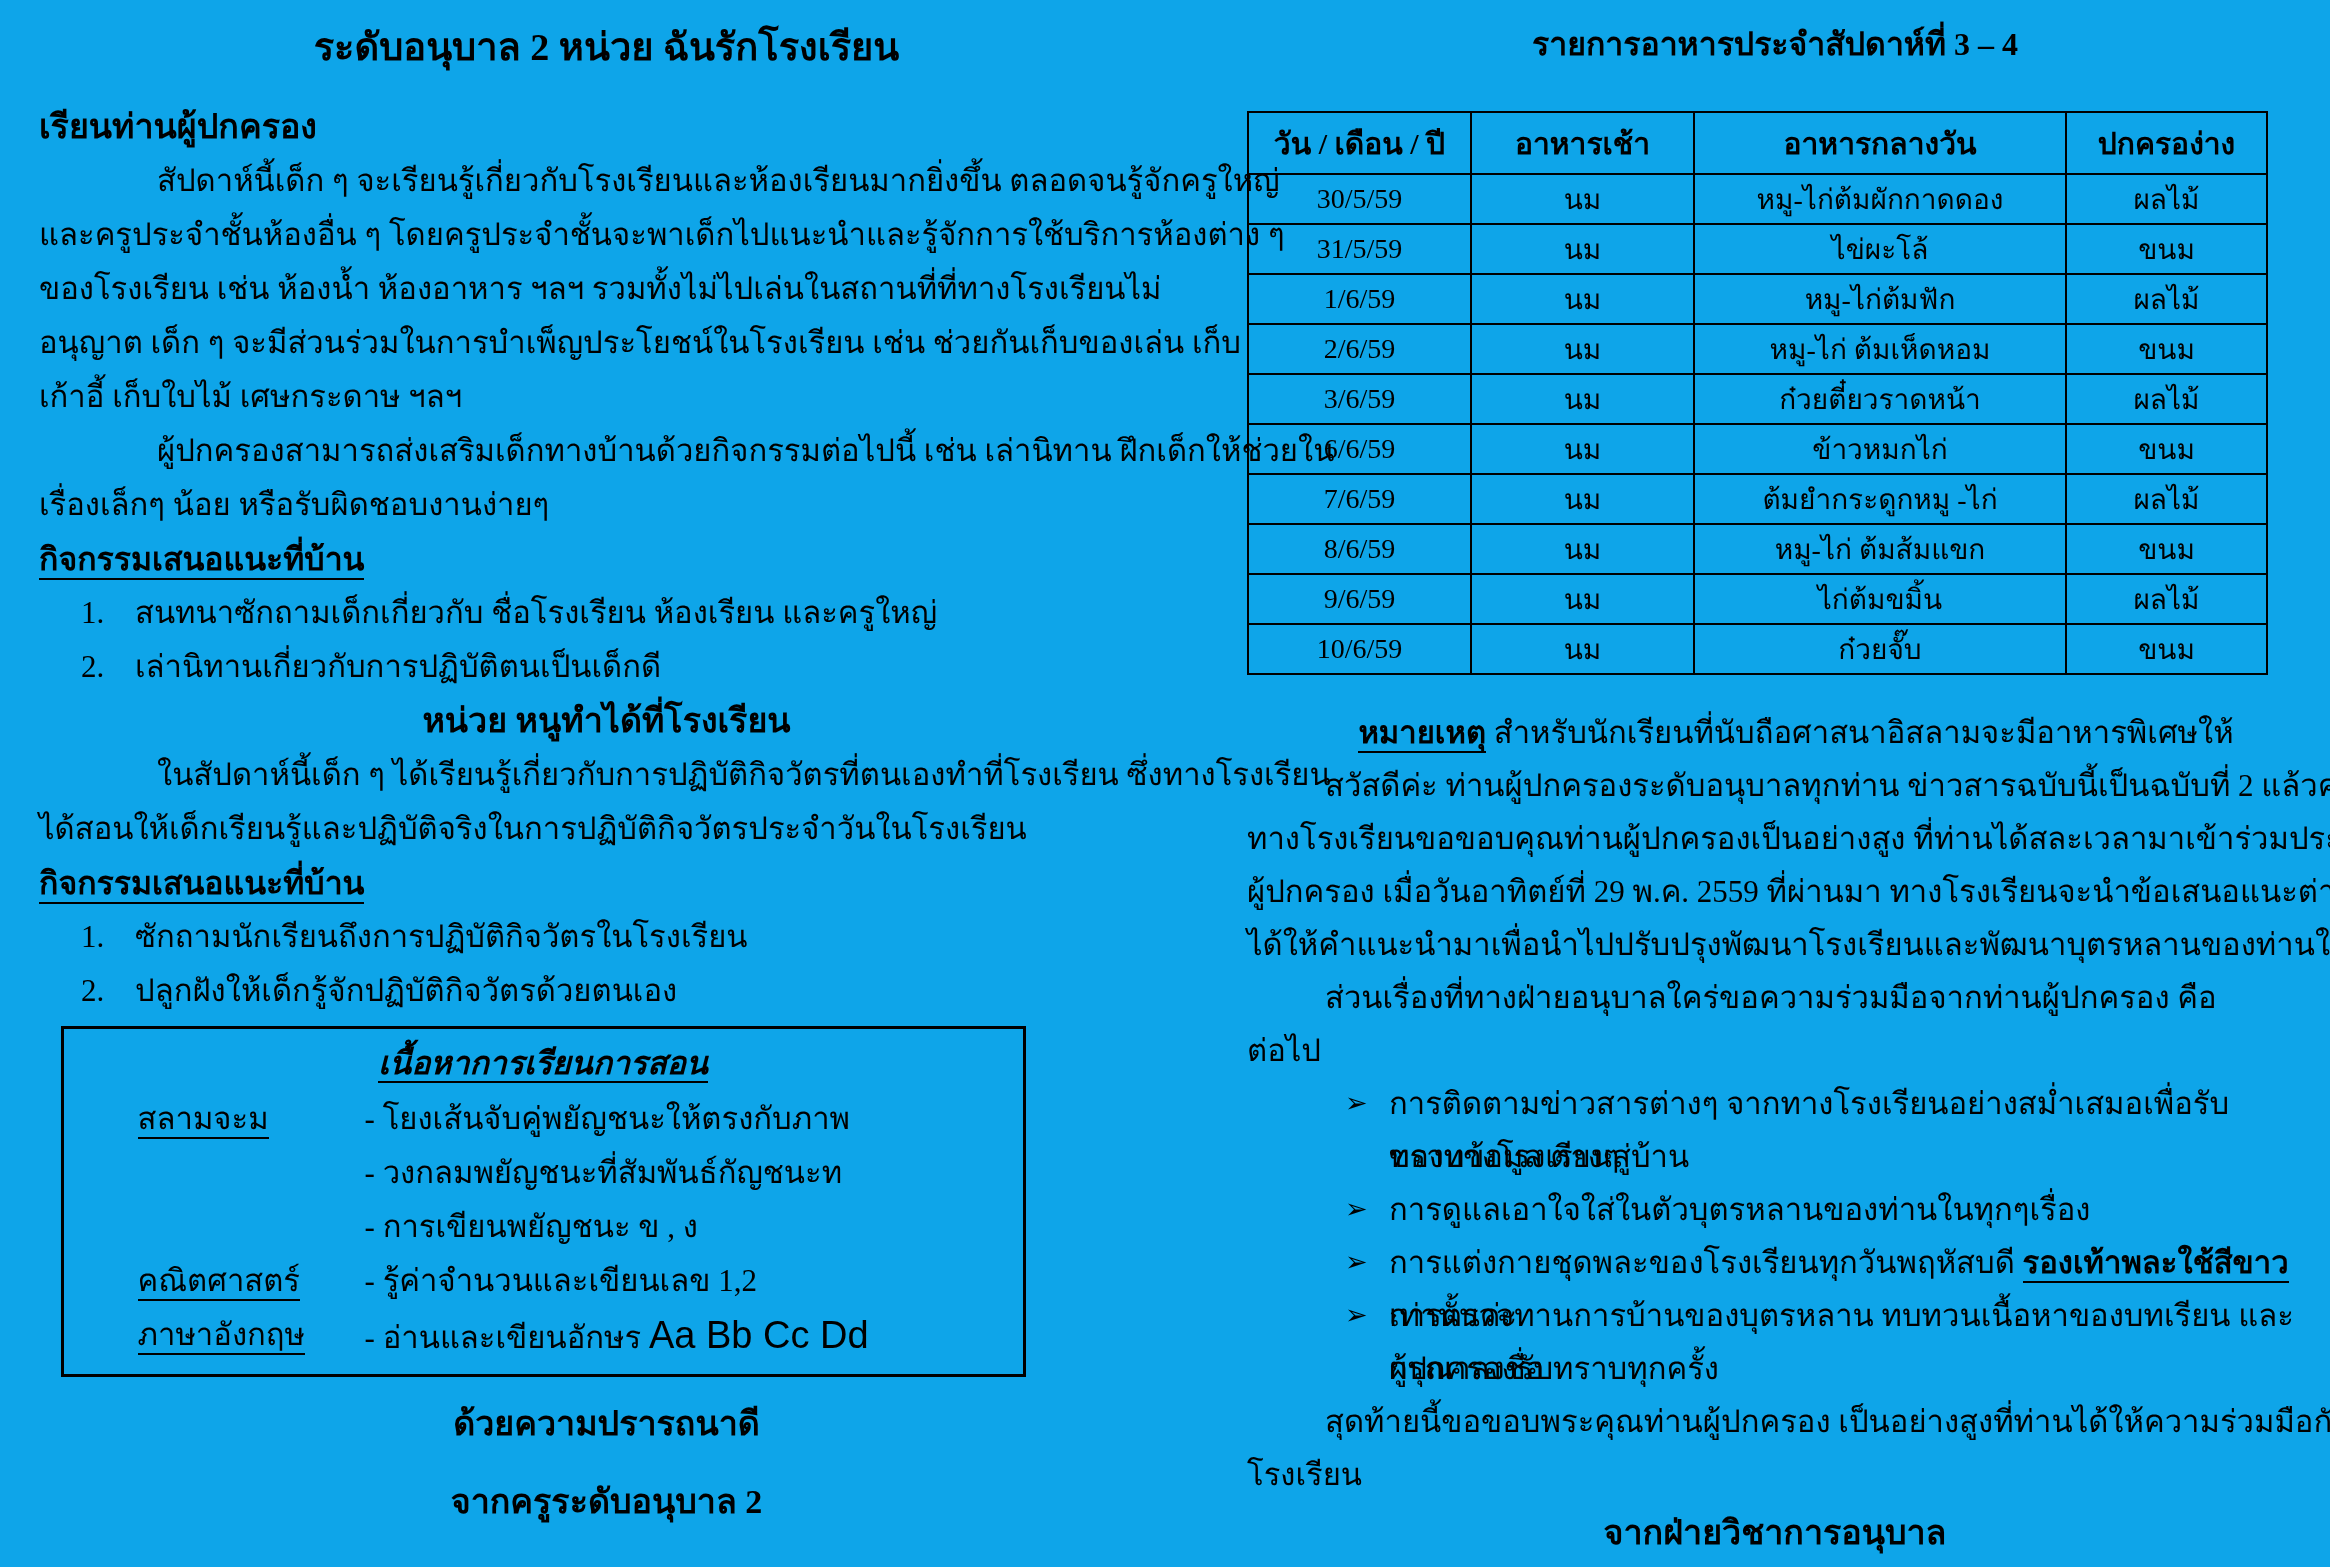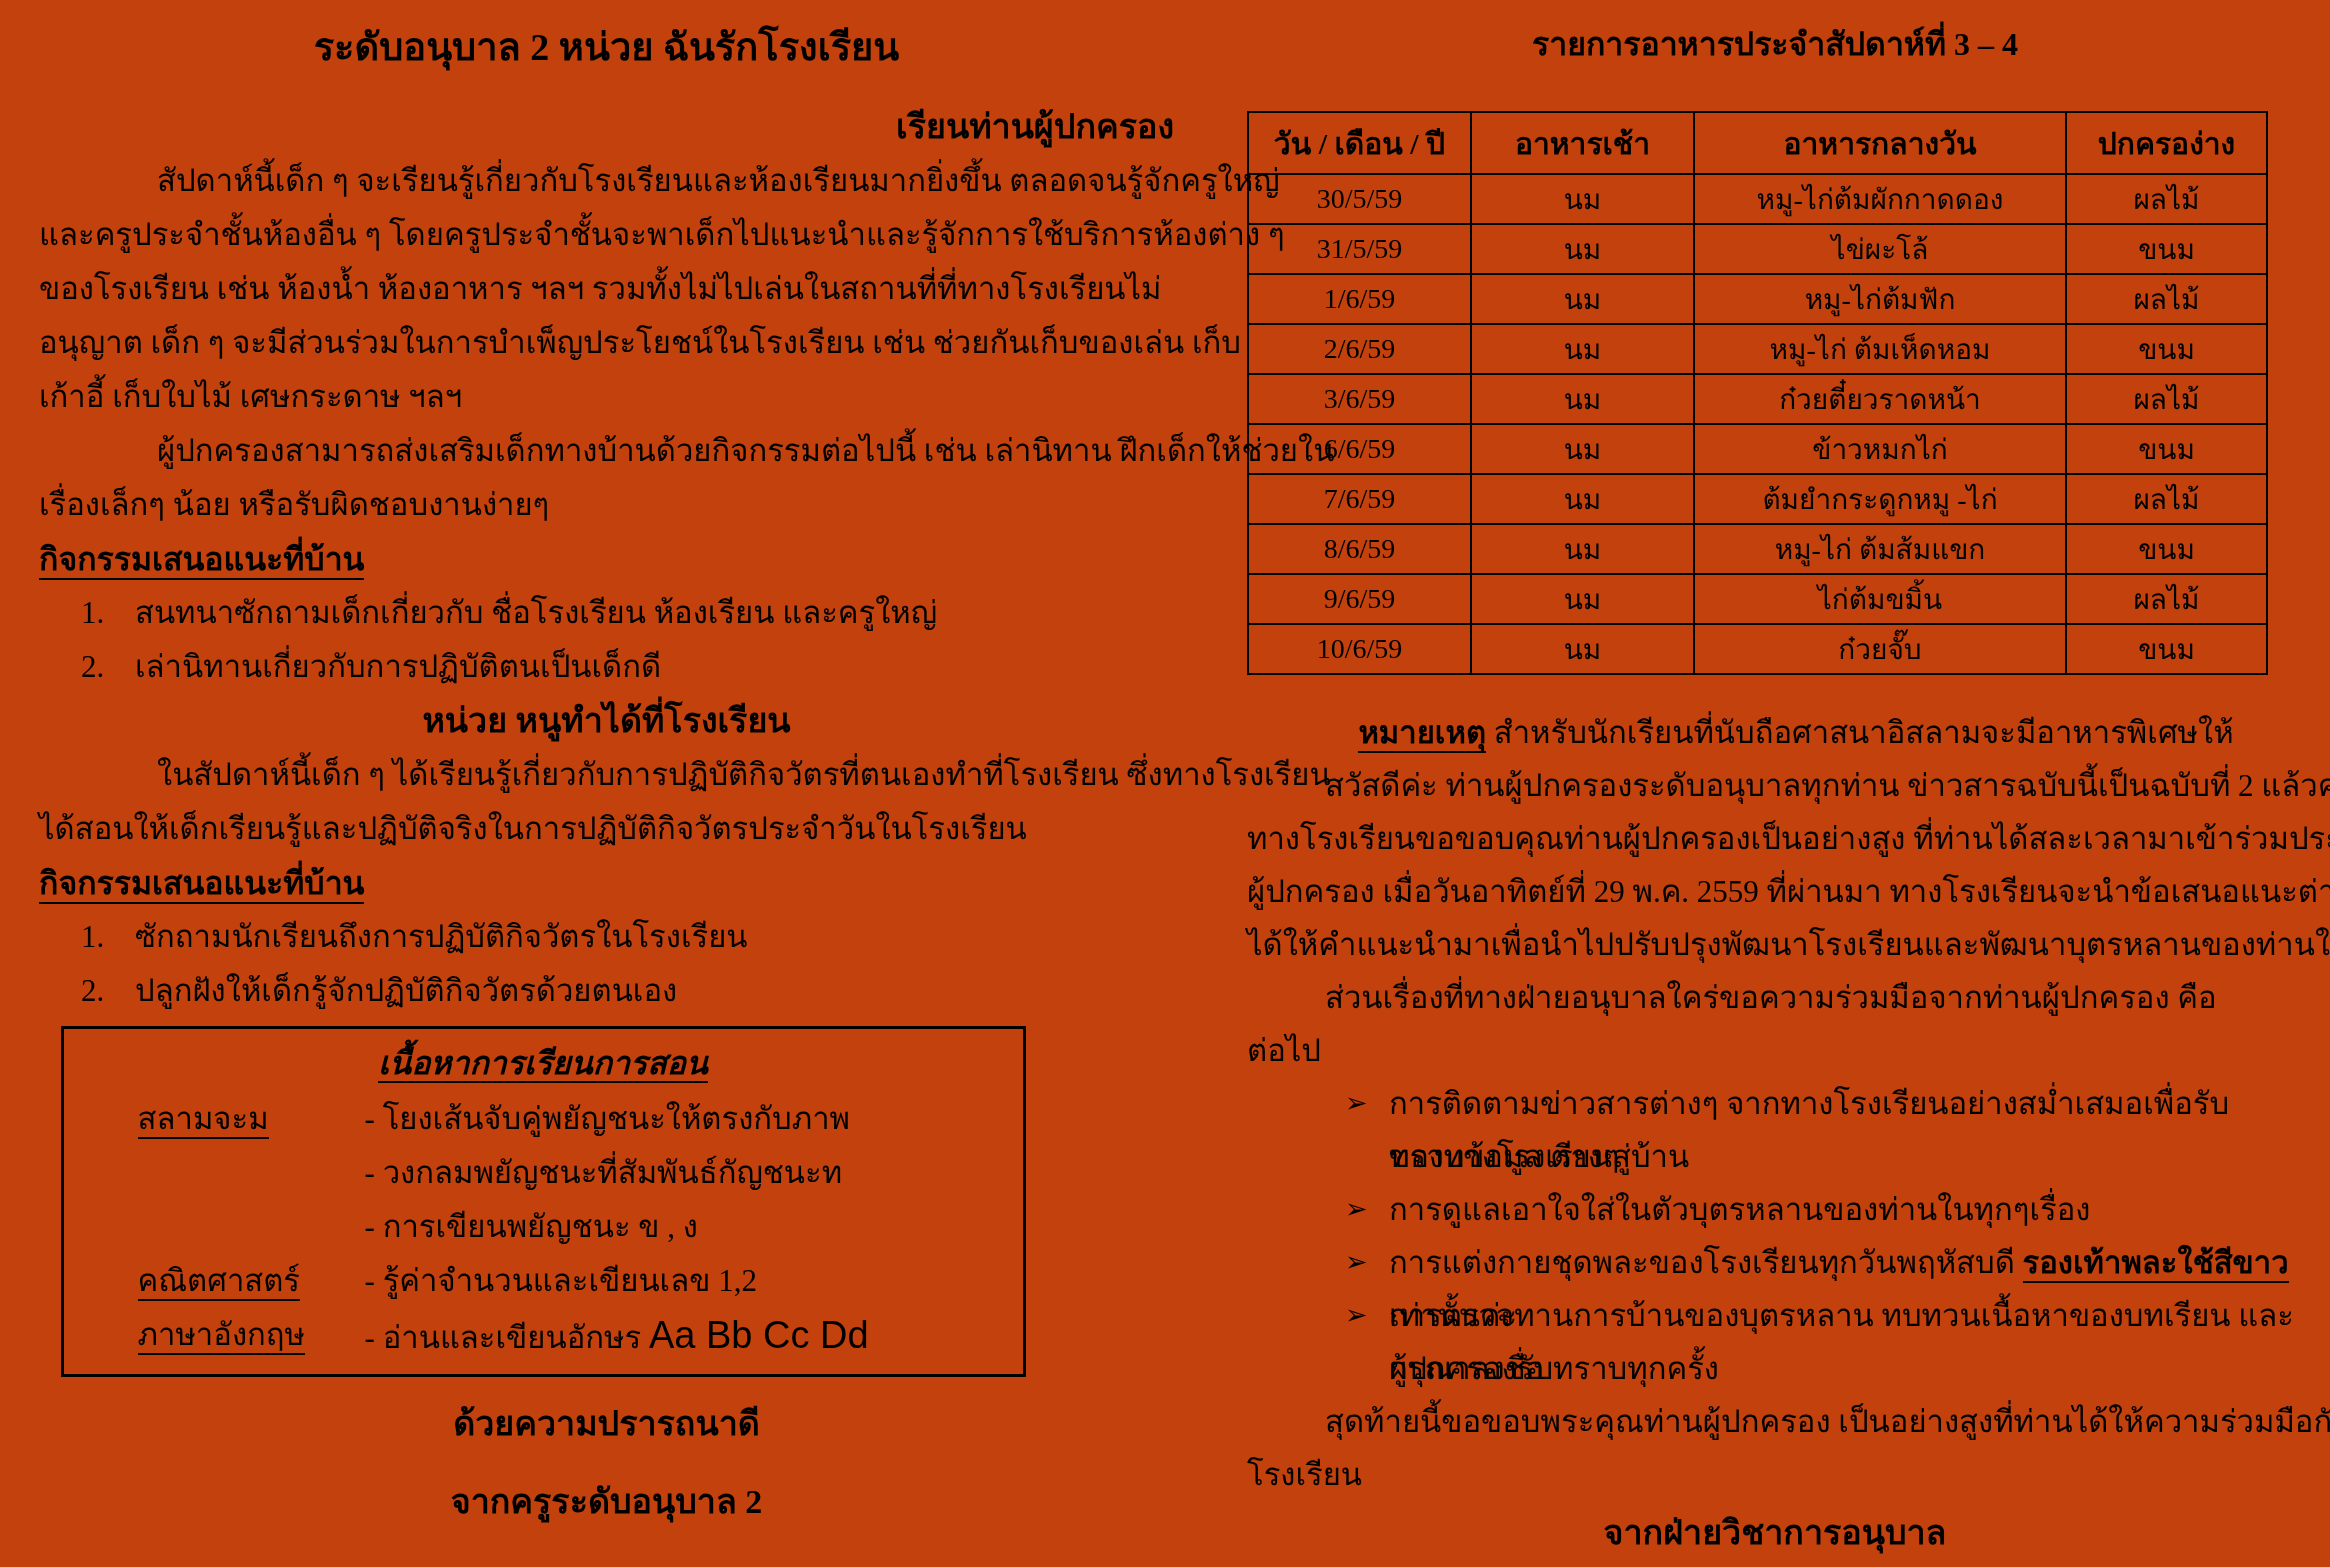--- a/index.html
+++ b/index.html
@@ -1,40 +1,40 @@
 <!DOCTYPE html>
 <html style="font-size:10.8px"><head>
 <meta charset="utf-8">
 <style>
   html,body{margin:0;padding:0;background:#ffffff;}
   #sheet{
     position:relative;
     width:2330px;height:1567px;
-    background:#c2410c;
+    background:#0ea5e9;
     color:#000000;
     font-family:"Liberation Serif","DejaVu Serif",serif;
     font-size:31px;
     overflow:hidden;
   }
   .page{position:absolute;top:0;height:1567px;}
   #page-left{left:0;width:1204px;padding:0;}
   #page-right{left:1210px;width:1120px;}
   .lp-inner{padding:0 30px 0 39px;}
   .rp-inner{padding:0 27px 0 37px;}
 
   .line{height:54px;line-height:54px;white-space:nowrap;}
   .rline{height:53px;line-height:53px;white-space:nowrap;}
   .b{font-weight:bold;}
   .indent{padding-left:118px;}
   .indent2{padding-left:78px;}
   .u4{border-bottom:2.7px solid #000;padding-bottom:1.4px;}
   .u3{border-bottom:2px solid #000;padding-bottom:0.7px;}
 
   .lp-title{padding-top:19px;height:57px;line-height:57px;font-size:38px;font-weight:bold;text-align:center;white-space:nowrap;}
-  .lp-salutation{margin-top:24px;height:54px;line-height:54px;font-size:34px;font-weight:bold;text-align:right;}
+  .lp-salutation{margin-top:24px;height:54px;line-height:54px;font-size:34px;font-weight:bold;}
   .heading-line{height:54px;line-height:54px;font-size:32px;font-weight:bold;}
   .list-row{display:flex;height:54px;line-height:54px;}
   .list-num{width:54px;padding-left:42px;flex:none;}
   .unit-heading{height:54px;line-height:54px;font-size:34px;font-weight:bold;text-align:center;}
   .note-line{height:54px;line-height:54px;padding-left:74px;white-space:nowrap;}
 
   
   .content-box{
     margin-left:21.6px;margin-top:8px;
     width:959px;

